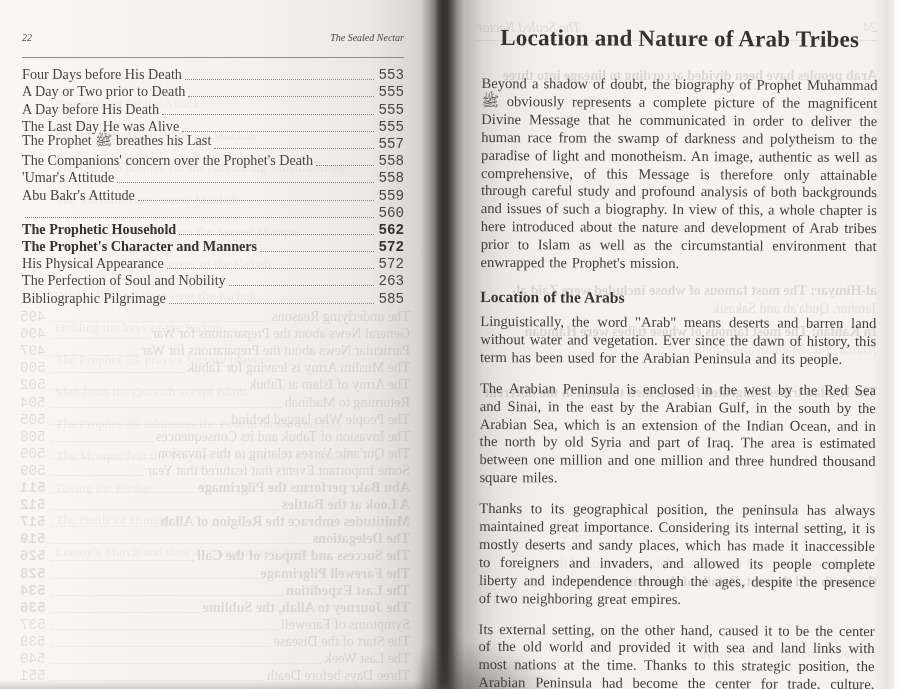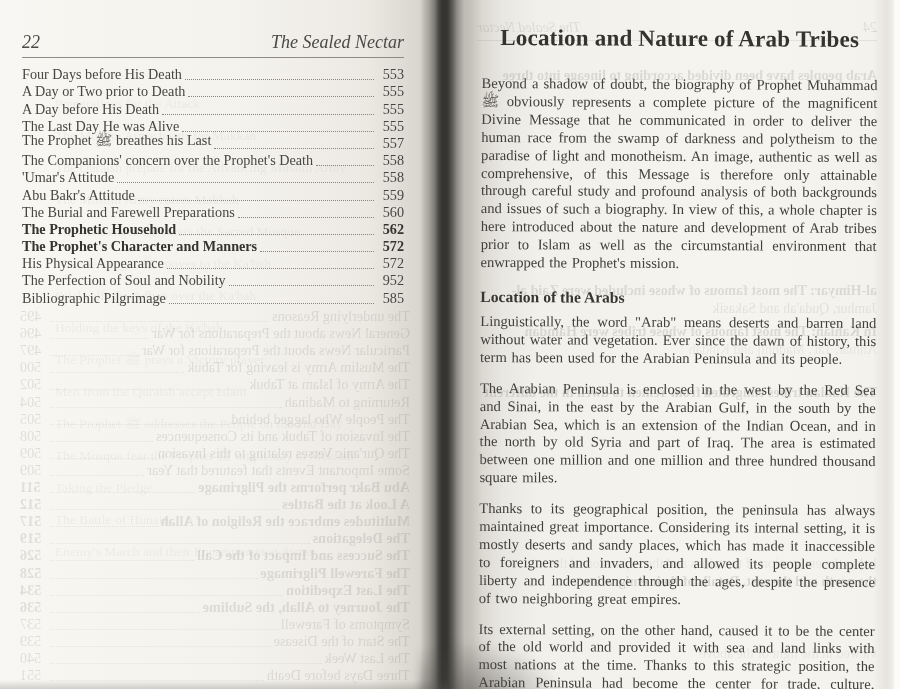--- a/index.html
+++ b/index.html
@@ -27,28 +27,28 @@
     filter:blur(3px);
   }
   .lp-bottom-shadow{
     position:absolute;left:0;top:680px;width:448px;height:9px;pointer-events:none;
     background:linear-gradient(to bottom,rgba(0,0,0,0),rgba(90,88,82,.25));
   }
   
   .lp-header{
     position:absolute;left:22px;top:32px;width:382px;
     display:flex;justify-content:space-between;align-items:baseline;
-    font-style:italic;font-size:18px;color:#4b4a45;
+    font-style:italic;font-size:10px;color:#4b4a45;
   }
   .lp-rule{position:absolute;left:22px;top:57px;width:382px;border-top:1.2px solid #8d8b84;}
   .toc{position:absolute;left:22px;top:66px;width:382px;}
   .toc-row{display:flex;align-items:flex-end;height:17.2px;font-size:14.2px;color:#474641;}
   .toc-label{white-space:nowrap;margin-top:8px;}
   .toc-leader{flex:1;margin:0 3px 3px;border-bottom:1.6px dotted #87857e;min-width:8px;}
-  .toc-page{min-width:27px;text-align:right;}
+  .toc-page{min-width:27px;text-align:right;font-family:Liberation Mono, monospace;}
   .toc-row.bold{font-weight:bold;color:#35342e;}
   
   .ghost-toc{
     position:absolute;left:20px;top:308px;width:390px;
     transform:scaleX(-1);opacity:.14;filter:blur(.3px);color:#504e48;
   }
   .ghost-toc .toc-row{color:inherit;height:17.1px;}
   .ghost-toc .toc-row.bold{color:inherit;}
   .ghost-faint{
     position:absolute;left:55px;top:88px;width:375px;
@@ -141,21 +141,20 @@
           <span class="toc-label">'Umar's Attitude</span>
           <span class="toc-leader"></span>
           <span class="toc-page">558</span>
         </div>
         <div class="toc-row">
           <span class="toc-label">Abu Bakr's Attitude</span>
           <span class="toc-leader"></span>
           <span class="toc-page">559</span>
         </div>
         <div class="toc-row">
-          <span class="toc-label">The Burial and Farewell Preparations</span>
           <span class="toc-leader"></span>
           <span class="toc-page">560</span>
         </div>
         <div class="toc-row bold">
           <span class="toc-label">The Prophetic Household</span>
           <span class="toc-leader"></span>
           <span class="toc-page">562</span>
         </div>
         <div class="toc-row bold">
           <span class="toc-label">The Prophet's Character and Manners</span>
@@ -163,21 +162,21 @@
           <span class="toc-page">572</span>
         </div>
         <div class="toc-row">
           <span class="toc-label">His Physical Appearance</span>
           <span class="toc-leader"></span>
           <span class="toc-page">572</span>
         </div>
         <div class="toc-row">
           <span class="toc-label">The Perfection of Soul and Nobility</span>
           <span class="toc-leader"></span>
-          <span class="toc-page">952</span>
+          <span class="toc-page">263</span>
         </div>
         <div class="toc-row">
           <span class="toc-label">Bibliographic Pilgrimage</span>
           <span class="toc-leader"></span>
           <span class="toc-page">585</span>
         </div>
       </div>
 
     <div class="ghost-toc">
         <div class="toc-row">

